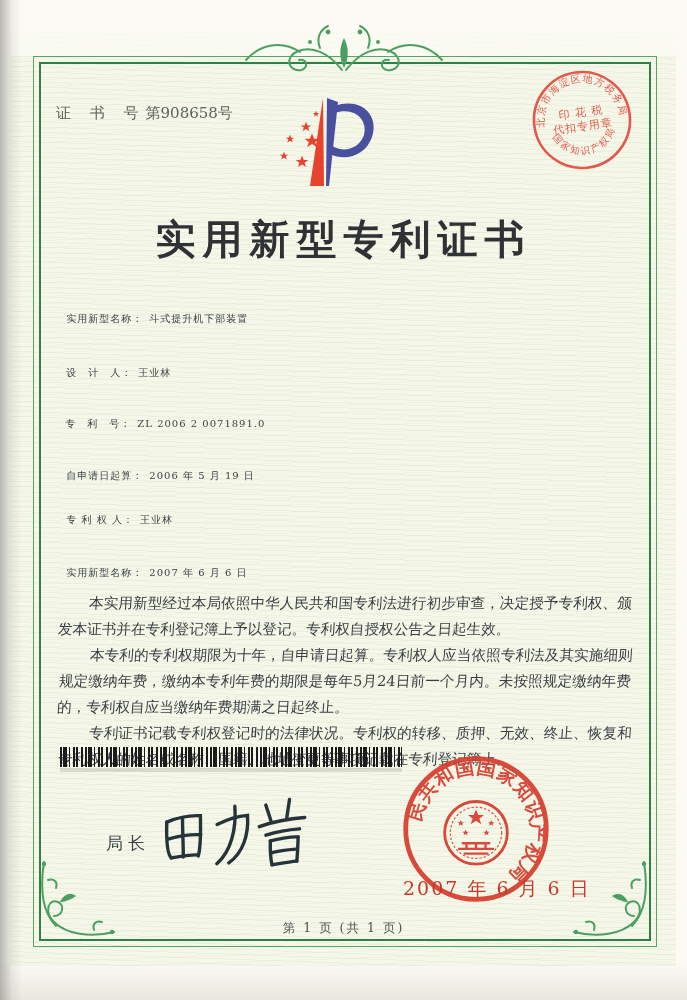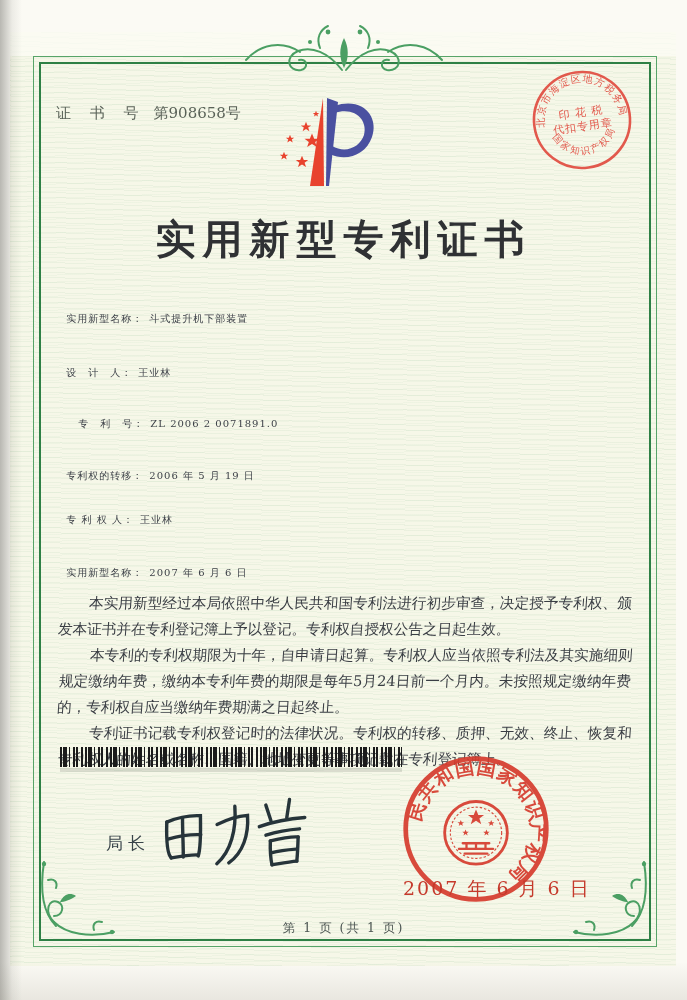--- a/index.html
+++ b/index.html
@@ -20,21 +20,21 @@
       repeating-linear-gradient(2deg,  rgba(255,255,255,0) 0 4px, rgba(130,185,140,.10) 4px 5px),
       repeating-linear-gradient(178deg,rgba(255,255,255,0) 0 6px, rgba(140,195,150,.07) 6px 7px);
   }
   .paper-top-white{position:absolute;left:10px;top:32px;width:666px;height:24px;background:rgba(252,252,246,.75);}
   
   .border-outer{position:absolute;left:33px;top:56px;width:622px;height:889px;
     border:1.5px solid #57a468;}
   .border-inner{position:absolute;left:39px;top:62px;width:608px;height:875px;
     border:2.5px solid #2e8045;}
   .cert-no{position:absolute;left:56px;top:104px;font-size:15px;color:#5a6258;}
-  .cert-no .lbl{letter-spacing:7px;margin-right:8px;}
+  .cert-no .lbl{letter-spacing:7px;margin-right:0;}
   .logo{position:absolute;left:276px;top:94px;width:104px;height:102px;}
   .tax-stamp{position:absolute;left:530px;top:68px;width:104px;height:104px;transform:rotate(-8deg);opacity:.88;}
   .title{position:absolute;left:0;top:212px;width:687px;text-align:center;
     font-size:40px;font-weight:bold;letter-spacing:7px;color:#2f3134;}
   .field-row{position:absolute;white-space:pre;font-size:10px;color:#3d4148;letter-spacing:1px;}
   .field-row .value{margin-left:6px;}
   .f0{top:301px}.f1{top:355px}.f2{top:406px}.f3{top:458px}.f4{top:502px}.f5{top:555px}
   .body-text{position:absolute;left:59px;top:590px;width:572px;font-size:14.6px;
     line-height:26px;color:#3a3e44;text-align:justify;}
   .body-text p{margin:0;text-indent:2em;transform:skewX(-4deg);}
@@ -154,25 +154,25 @@
 </svg>
 
 <div class="title">实用新型专利证书</div>
 
 <div class="field-row f0" style="left:58px">
   <span>实用新型名称：</span><span class="value">斗式提升机下部装置</span>
 </div>
 <div class="field-row f1" style="left:58px">
   <span>设　计　人：</span><span class="value">王业林</span>
 </div>
-<div class="field-row f2" style="left:70px">
+<div class="field-row f2" style="left:57px">
   <span>专　利　号：</span><span class="value">ZL 2006 2 0071891.0</span>
 </div>
 <div class="field-row f3" style="left:58px">
-  <span>专利权的转移：</span><span class="value">2006 年 5 月 19 日</span>
+  <span>自申请日起算：</span><span class="value">2006 年 5 月 19 日</span>
 </div>
 <div class="field-row f4" style="left:58px">
   <span>专 利 权 人：</span><span class="value">王业林</span>
 </div>
 <div class="field-row f5" style="left:58px">
   <span>实用新型名称：</span><span class="value">2007 年 6 月 6 日</span>
 </div>
 
 <div class="body-text">
   <p>本实用新型经过本局依照中华人民共和国专利法进行初步审查，决定授予专利权、颁发本证书并在专利登记簿上予以登记。专利权自授权公告之日起生效。</p>

